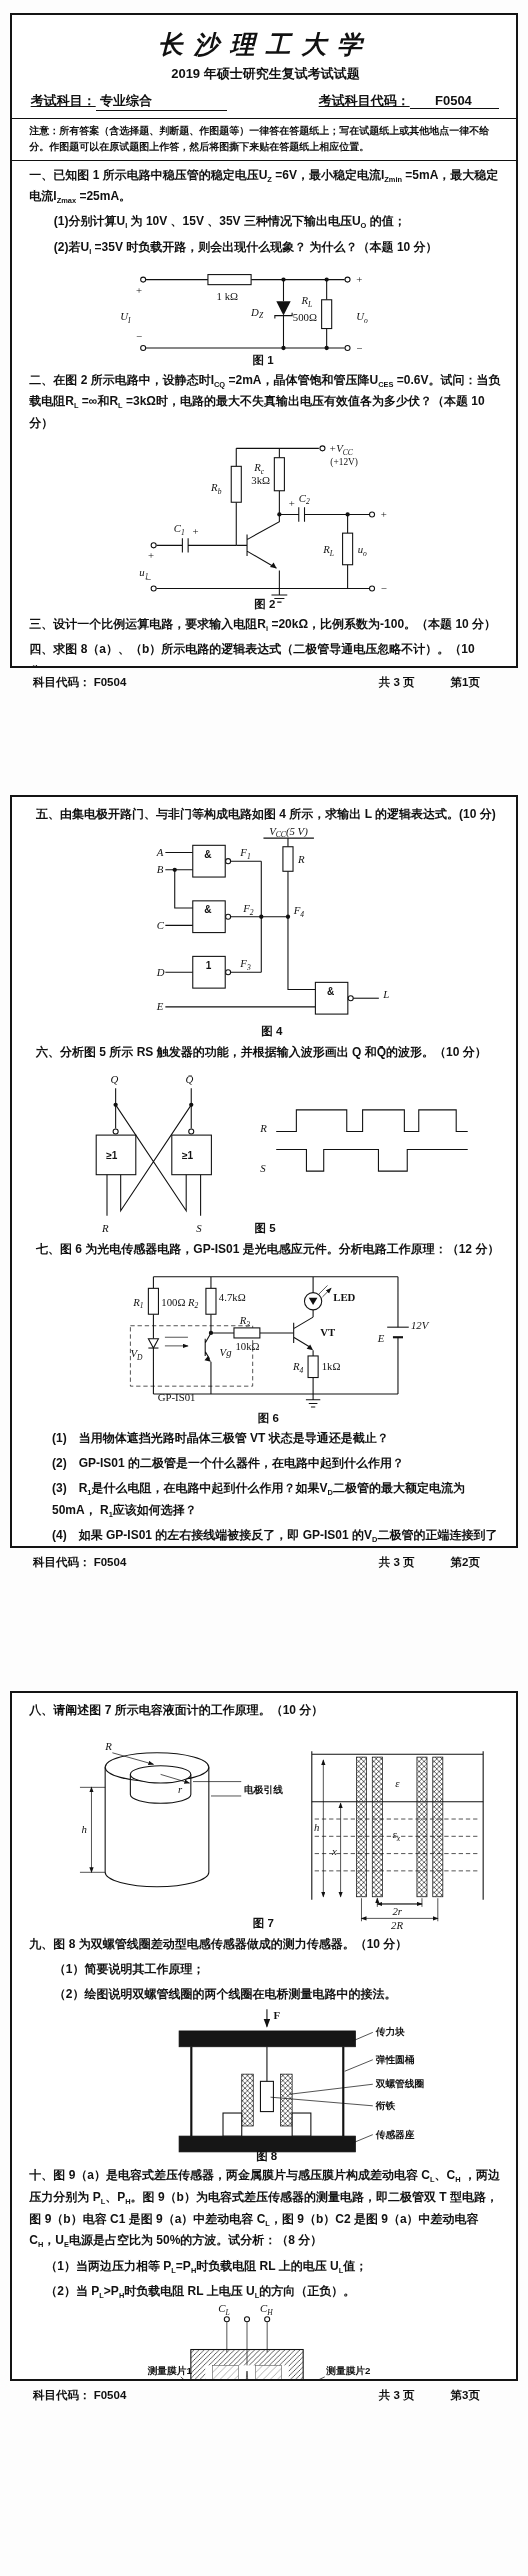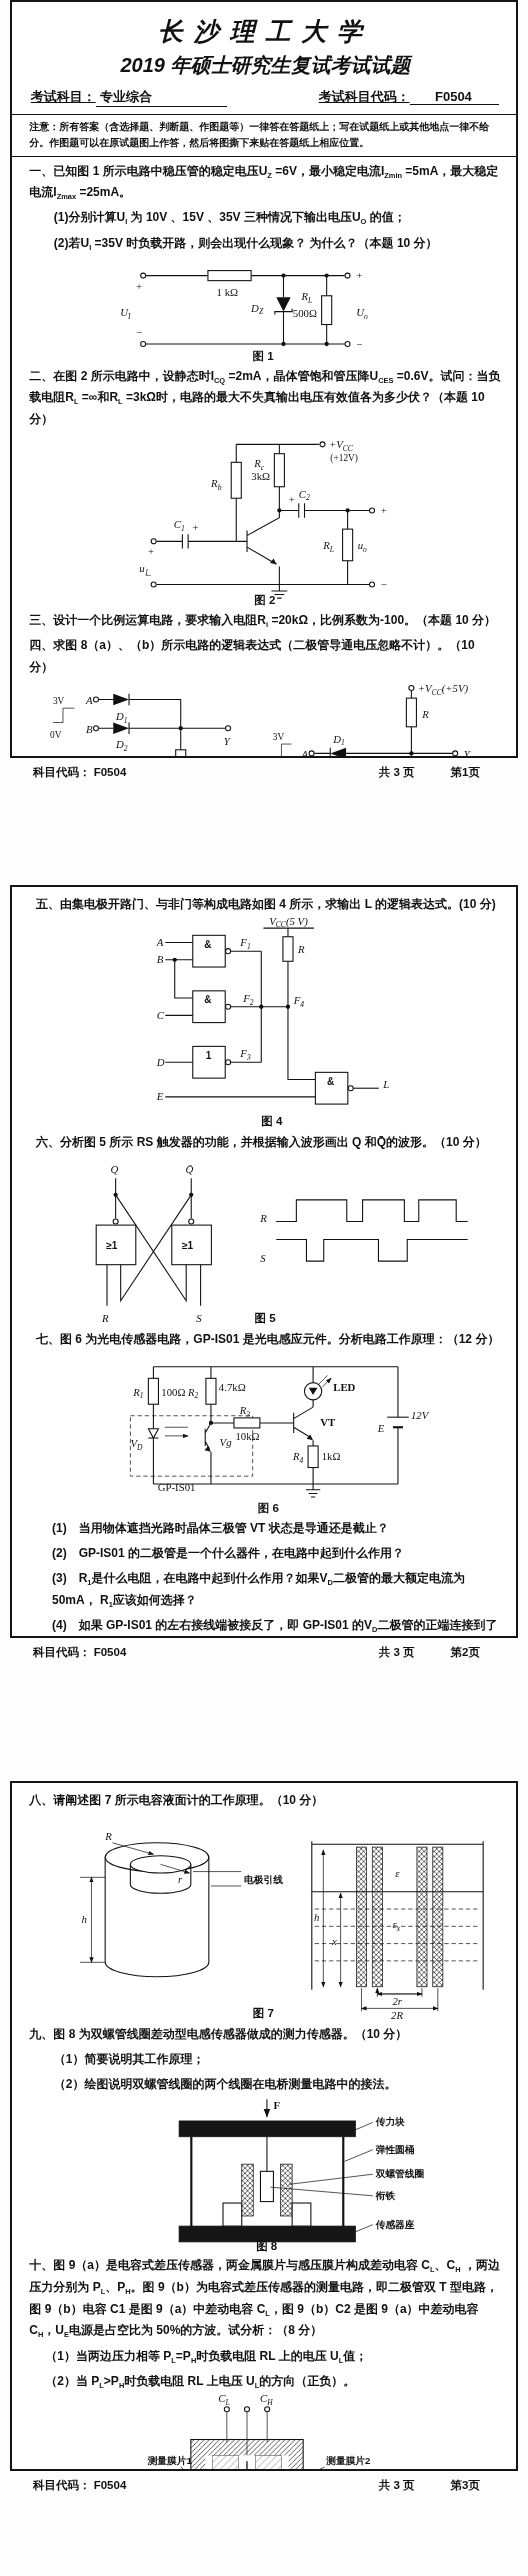--- a/index.html
+++ b/index.html
@@ -1,28 +1,28 @@
 <!DOCTYPE html>
 <html style="font-size:11.5px"><head>
 <meta charset="utf-8">
 <style>
   html,body{margin:0;padding:0;}
   body{width:528px;height:2576px;overflow:hidden;background:#fdfdfd;
        font-family:"Liberation Sans",sans-serif;color:#111;}
   .page{margin:0 10px;border:2.9px solid #141414;background:#fff;box-sizing:border-box;
         padding:2.9px 14.4px 0 17.3px;overflow:hidden;}
-  #page1{margin-top:0;height:758px;}
+  #page1{margin-top:13px;height:655px;}
   #page2{margin-top:104px;height:753px;padding-left:24px;}
   #page3{margin-top:120px;height:690px;}
   .pagefoot{display:flex;justify-content:space-between;margin:5.8px 35px 0 33px;
             font-weight:700;font-size:11.5px;line-height:17.3px;}
   .pf-right{display:flex;gap:36px;margin-right:13px;}
   .university{text-align:center;font-family:"Liberation Serif",serif;font-size:25px;
               font-weight:700;font-style:italic;letter-spacing:10.8px;margin:10px 0 2.9px;}
-  .title{text-align:center;font-size:20px;font-weight:700;margin:4.3px 0 7.2px;font-style:italic;}
+  .title{text-align:center;font-size:13px;font-weight:700;margin:4.3px 0 7.2px;}
   .subjrow{display:flex;justify-content:space-between;font-size:13px;font-weight:700;
            padding:1.4px 2.9px 6.5px 1.4px;text-decoration:underline;}
   .uval{display:inline-block;min-width:121px;border-bottom:1.4px solid #111;padding:0 5.8px 0.7px 4.3px;}
   .uval.code{min-width:79px;text-align:center;}
   .rule{border-top:1.8px solid #111;margin:0 -14.4px 0 -17.3px;}
   .notice{font-size:10px;font-weight:700;line-height:1.62;padding:3.6px 0 5px;}
   .qtext{font-size:12px;font-weight:600;line-height:1.78;margin-top:3.6px;}
   .qitem{padding-left:24.5px;}
   .qitem2{padding-left:16px;}
   sub{font-size:0.62em;}

